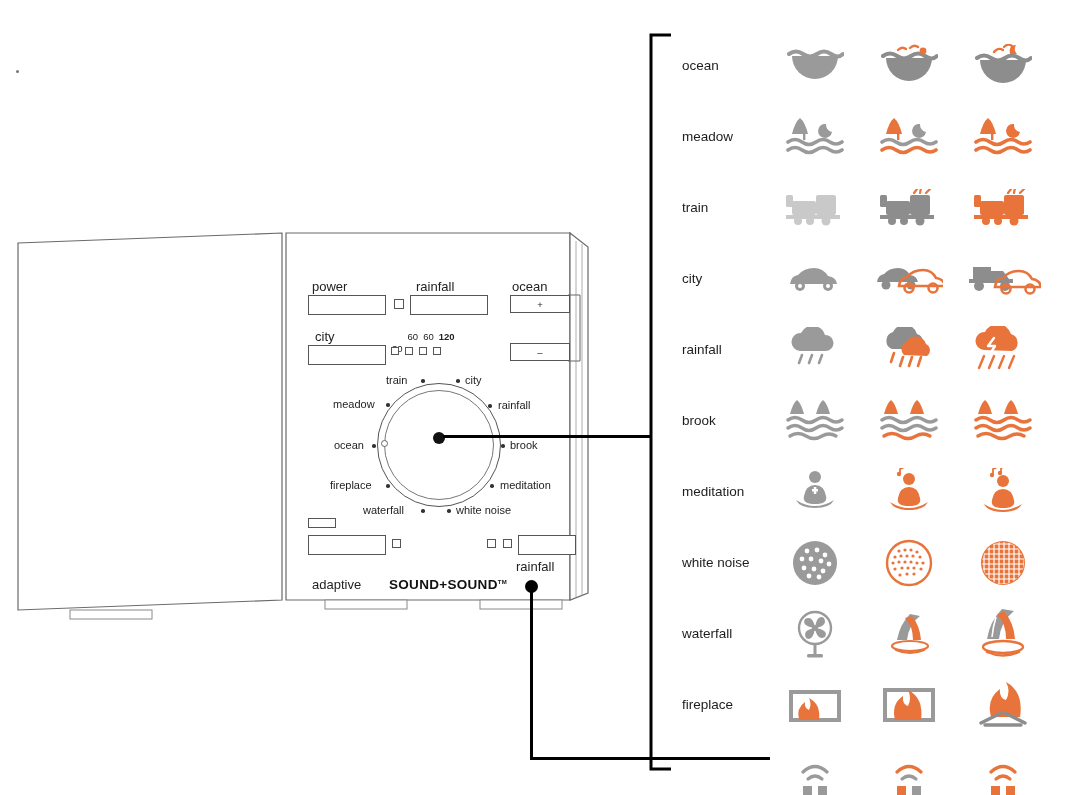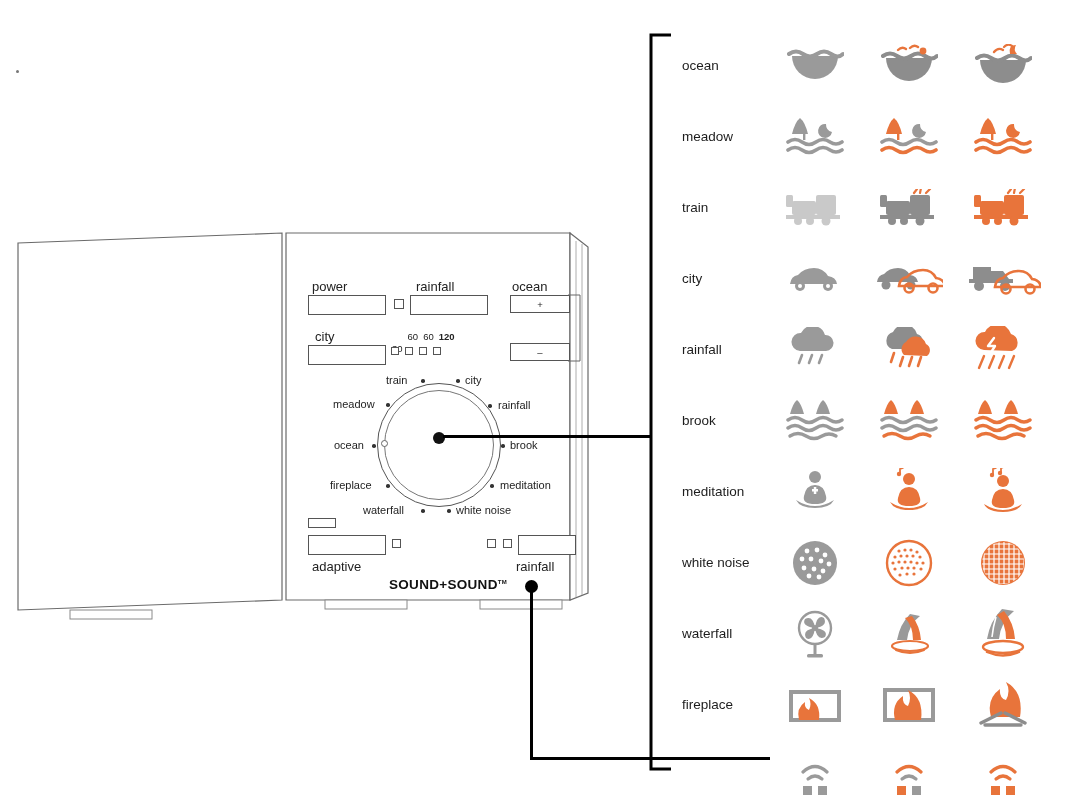--- a/index.html
+++ b/index.html
@@ -234,21 +234,21 @@
     <div class="mode-label" style="left:353px; top:279px;">waterfall</div>
     <div class="dot" style="left:411px; top:284px;"></div>
 
     <div class="mode-label" style="left:446px; top:279px;">white noise</div>
     <div class="dot" style="left:437px; top:284px;"></div>
 
     
     <div class="dev-box" style="left:298px; top:293px; width:28px; height:10px;"></div>
     <div class="dev-box" style="left:298px; top:310px; width:78px; height:20px;"></div>
     <div class="dev-sq" style="left:382px; top:314px; width:9px; height:9px;"></div>
-    <div class="dev-label" style="left:302px; top:334px;">adaptive</div>
+    <div class="dev-label" style="left:302px; top:352px;">adaptive</div>
 
     <div class="dev-sq" style="left:477px; top:314px; width:9px; height:9px;"></div>
     <div class="dev-sq" style="left:493px; top:314px; width:9px; height:9px;"></div>
     <div class="dev-box" style="left:508px; top:310px; width:58px; height:20px;"></div>
     <div class="dev-label" style="left:506px; top:334px;">rainfall</div>
 
     
     <div class="brand" style="left:379px; top:352px;">
       <span>SOUND+SOUND</span><sup>TM</sup>
     </div>

